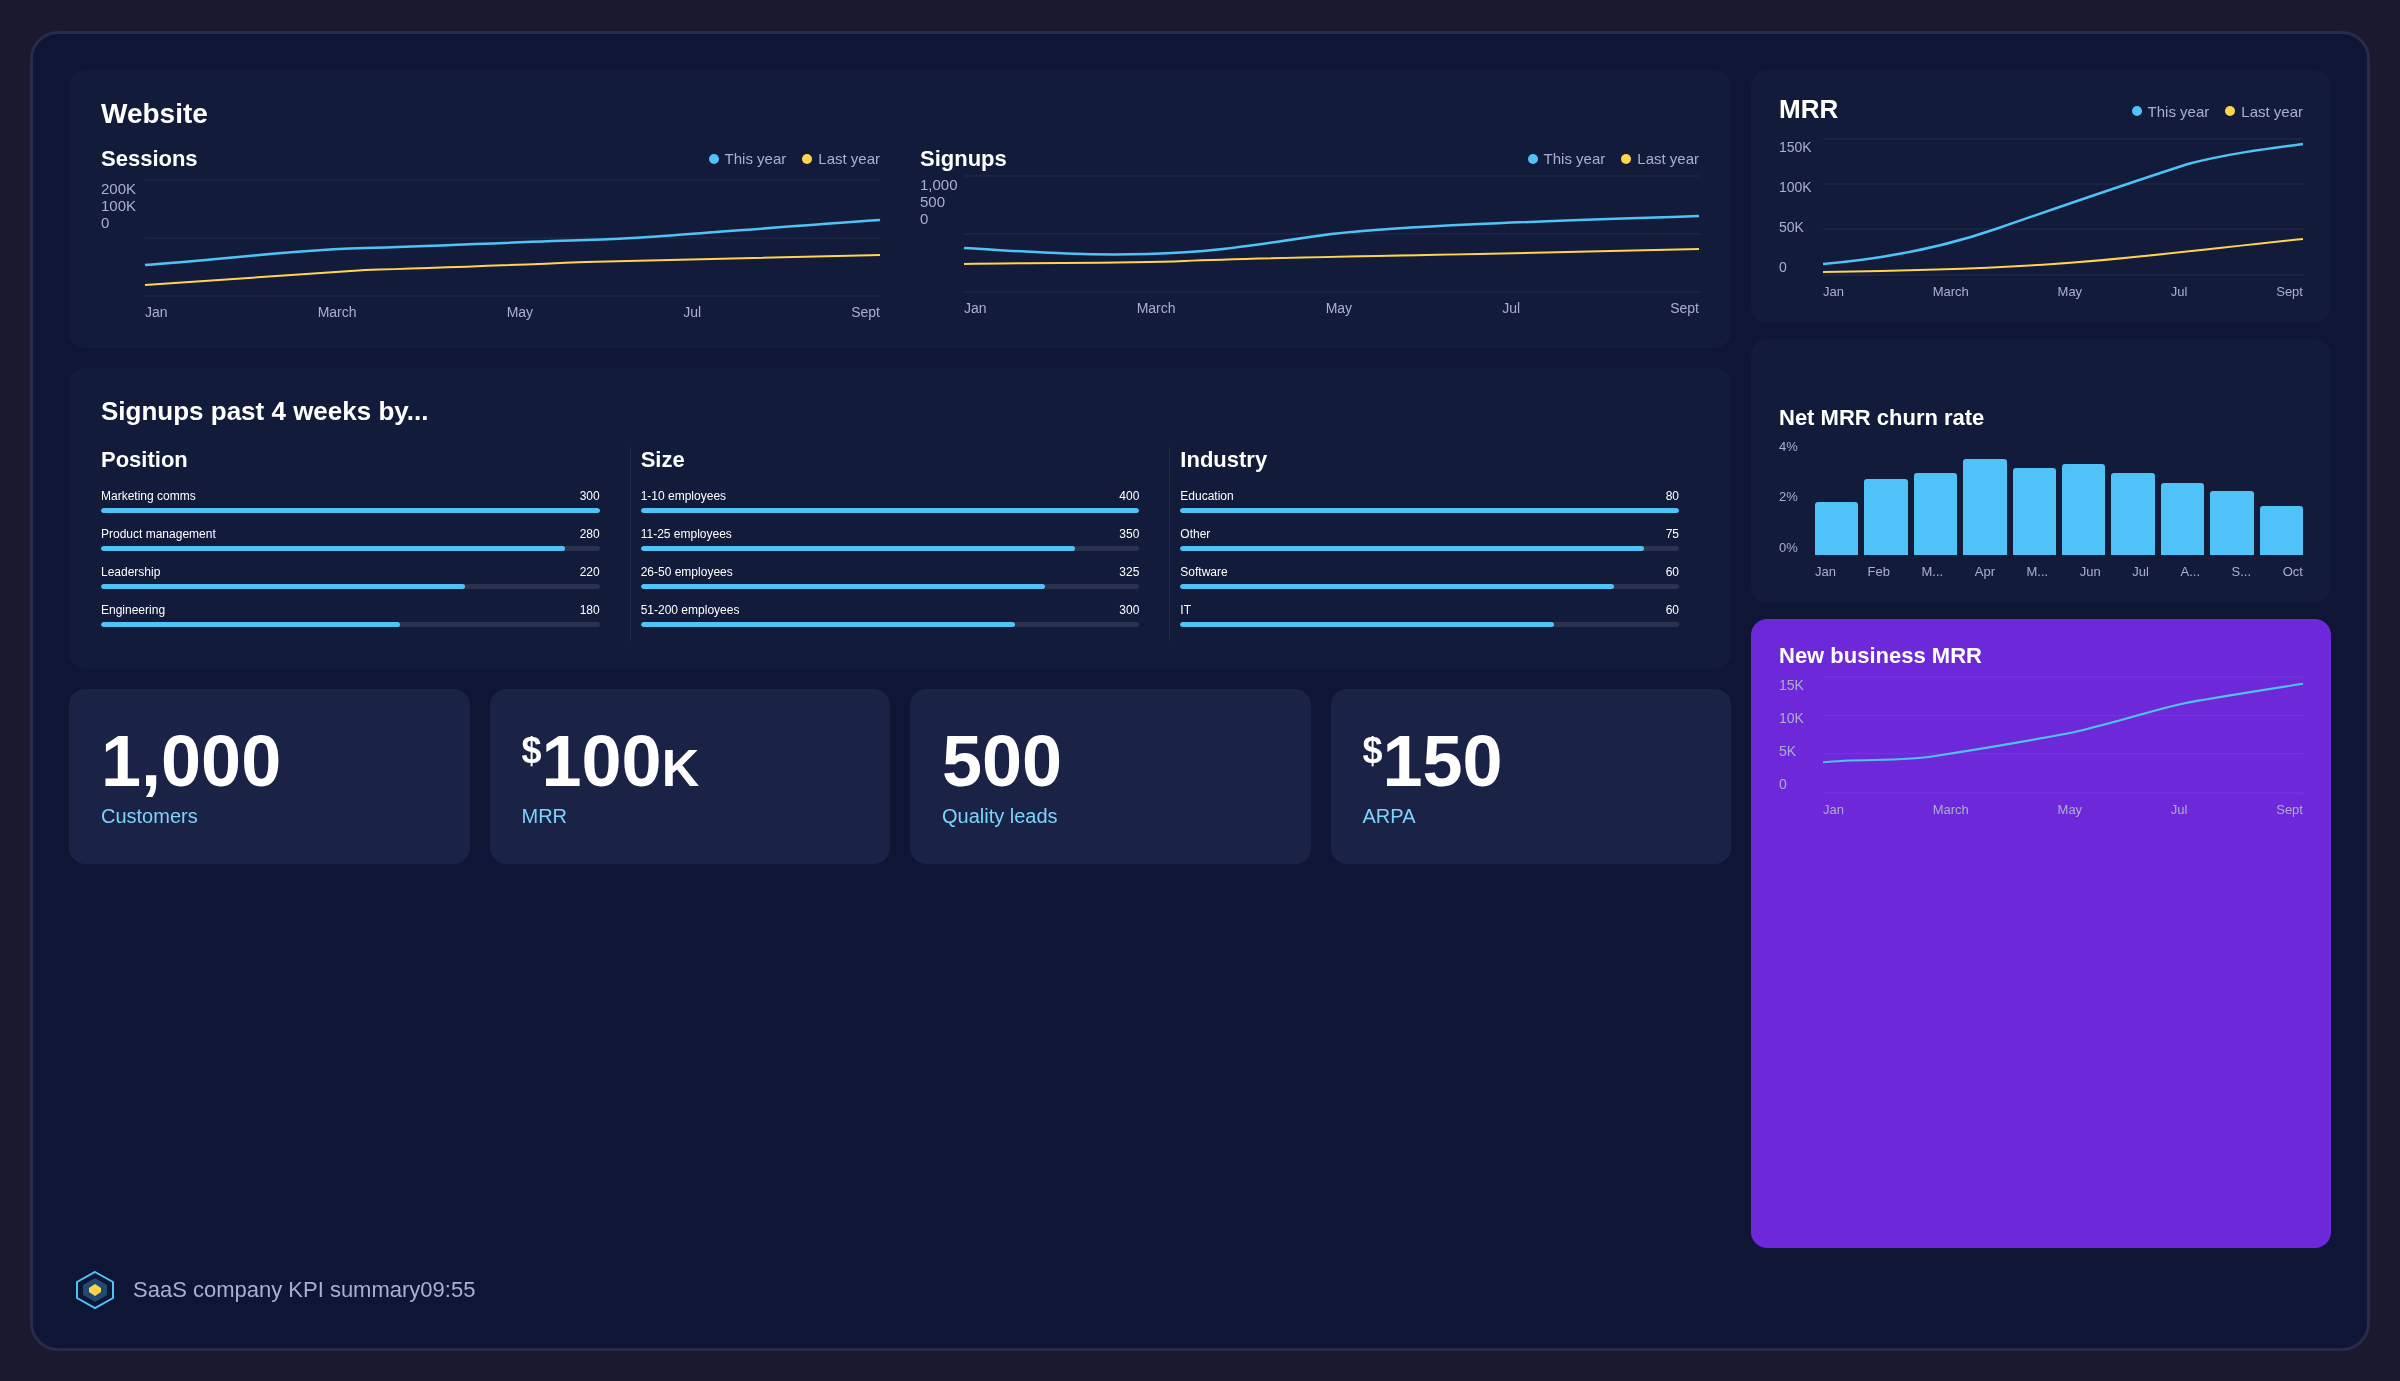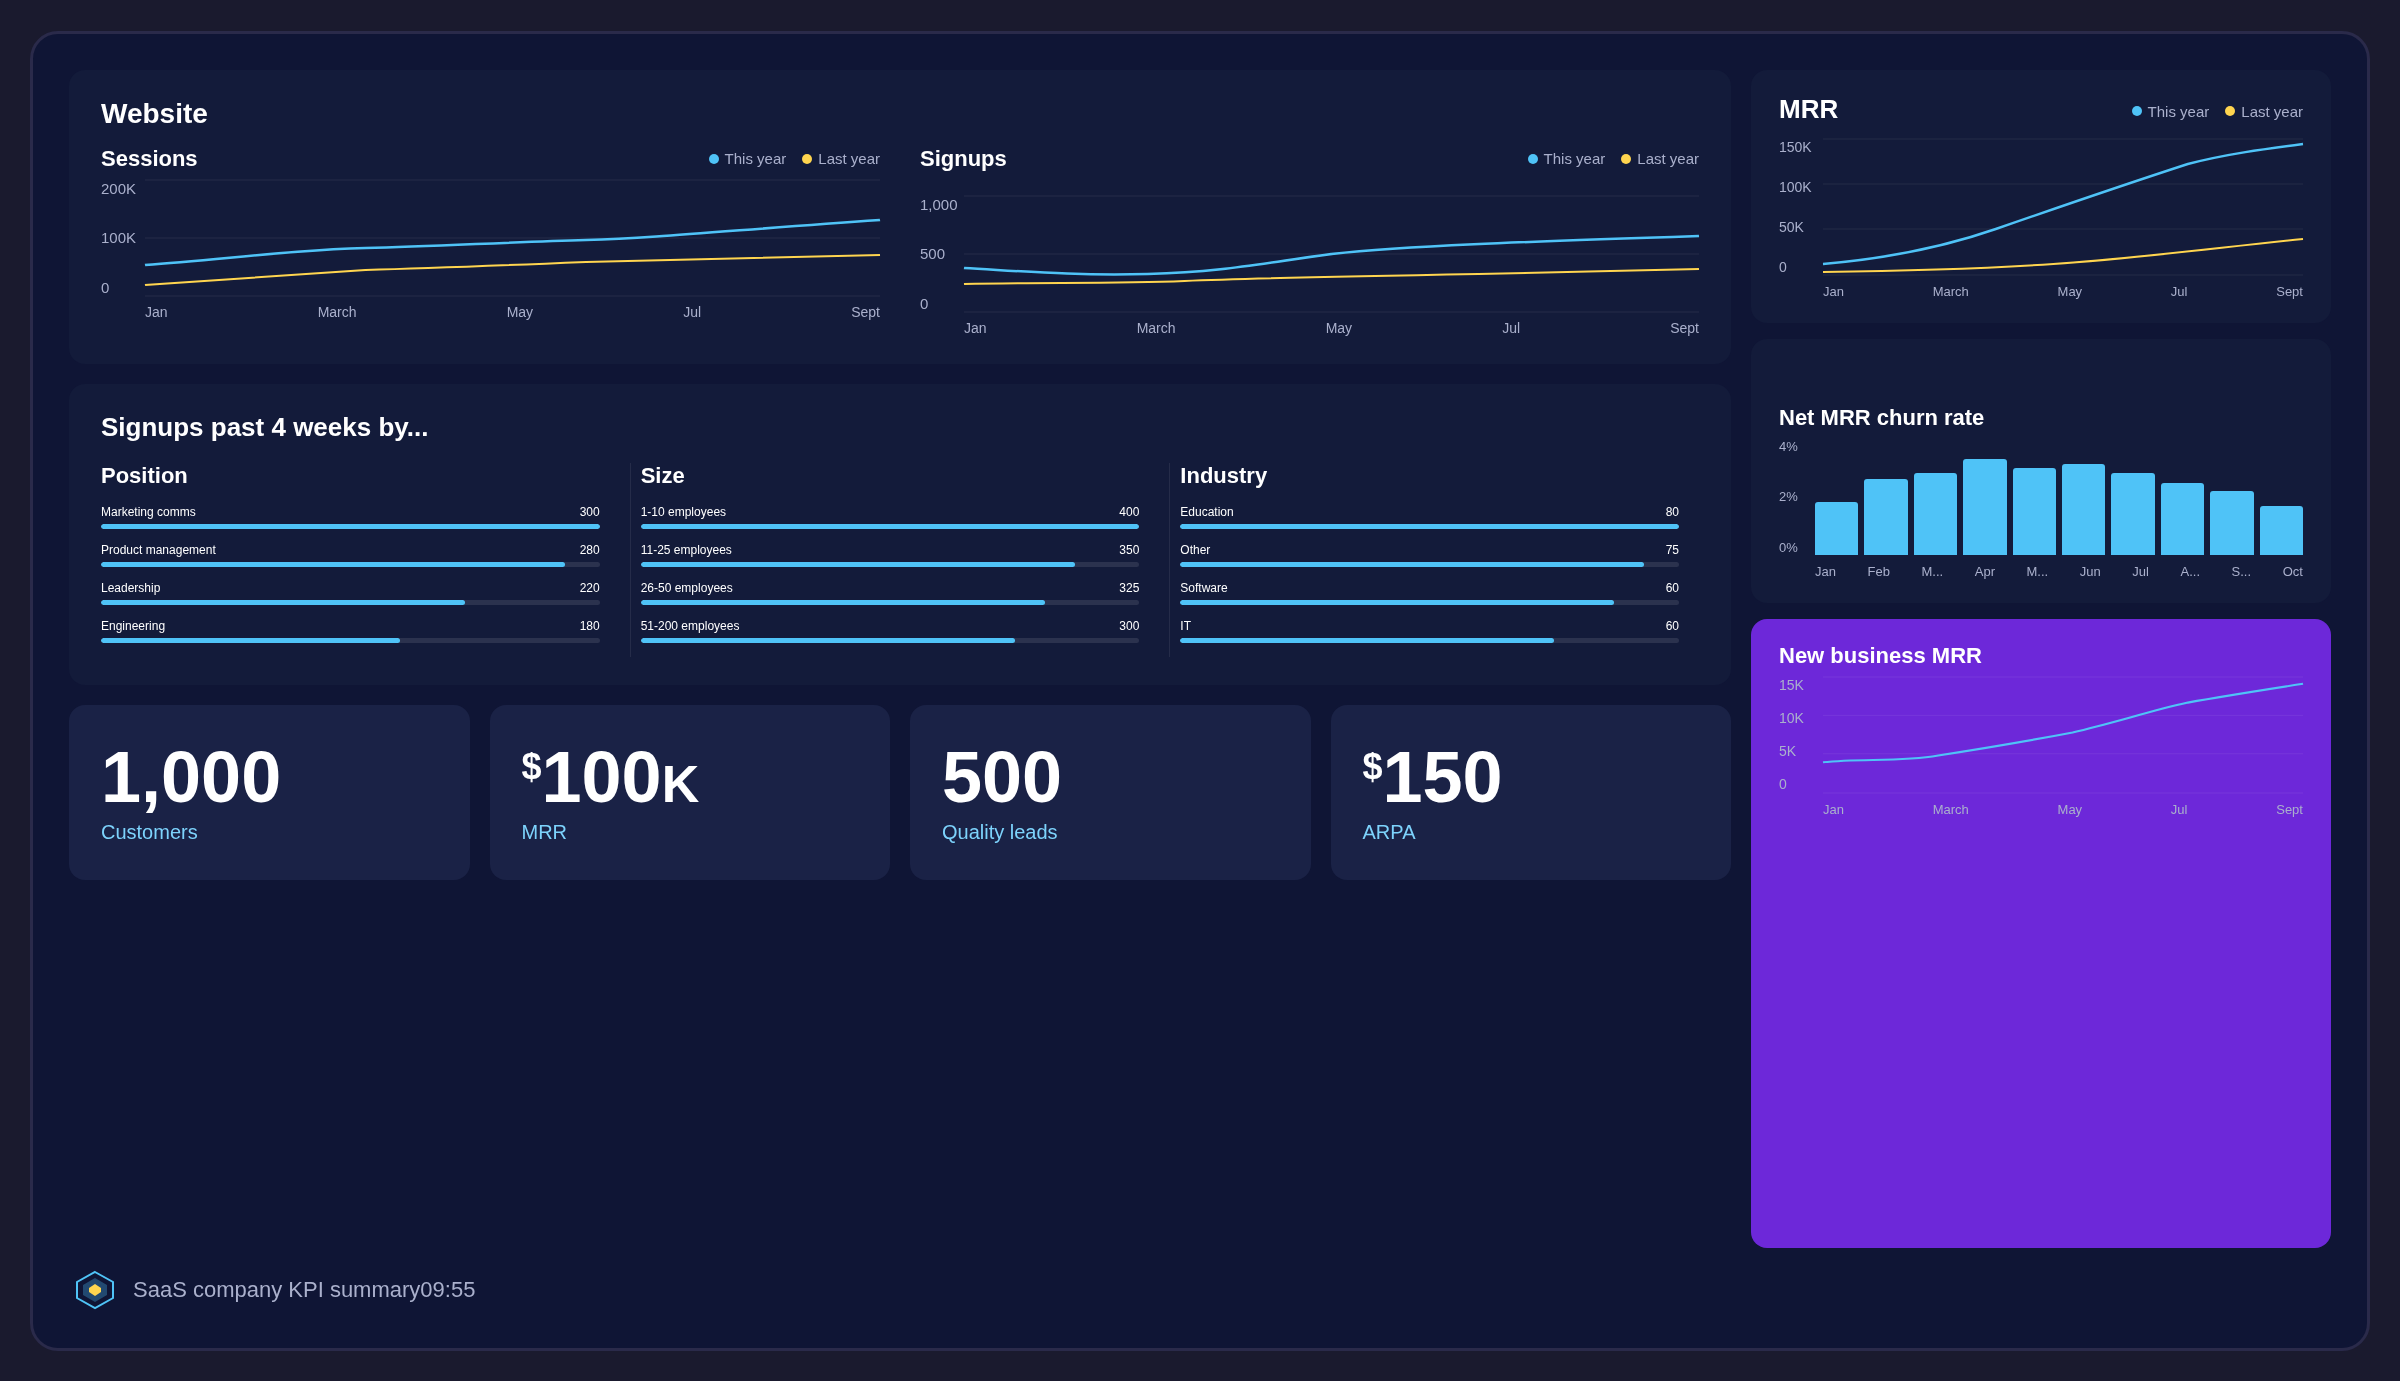--- a/index.html
+++ b/index.html
@@ -80,21 +80,21 @@
     .legend-dot {
       width: 10px;
       height: 10px;
       border-radius: 50%;
     }
     .dot-blue { background: #4fc3f7; }
     .dot-yellow { background: #ffd54f; }
     .chart-y-labels {
       display: flex;
       flex-direction: column;
-      justify-content: space-between;
+      justify-content: flex-start;
       color: #aab0cc;
       font-size: 15px;
       position: absolute;
       left: 0;
       top: 0;
       bottom: 24px;
     }
     .chart-container {
       position: relative;
       height: 140px;
@@ -386,21 +386,21 @@
                 <span>Jan</span>
                 <span>March</span>
                 <span>May</span>
                 <span>Jul</span>
                 <span>Sept</span>
               </div>
             </div>
           </div>
 
           <div class="chart-section">
-            <div style="display:flex; justify-content:space-between; align-items:center; margin-bottom:20px;">
+            <div style="display:flex; justify-content:space-between; align-items:center; margin-bottom:0;">
               <div class="chart-label">Signups</div>
               <div class="legend-row">
                 <div class="legend-item">
                   <div class="legend-dot dot-blue"></div>
                   <span>This year</span>
                 </div>
                 <div class="legend-item">
                   <div class="legend-dot dot-yellow"></div>
                   <span>Last year</span>
                 </div>

